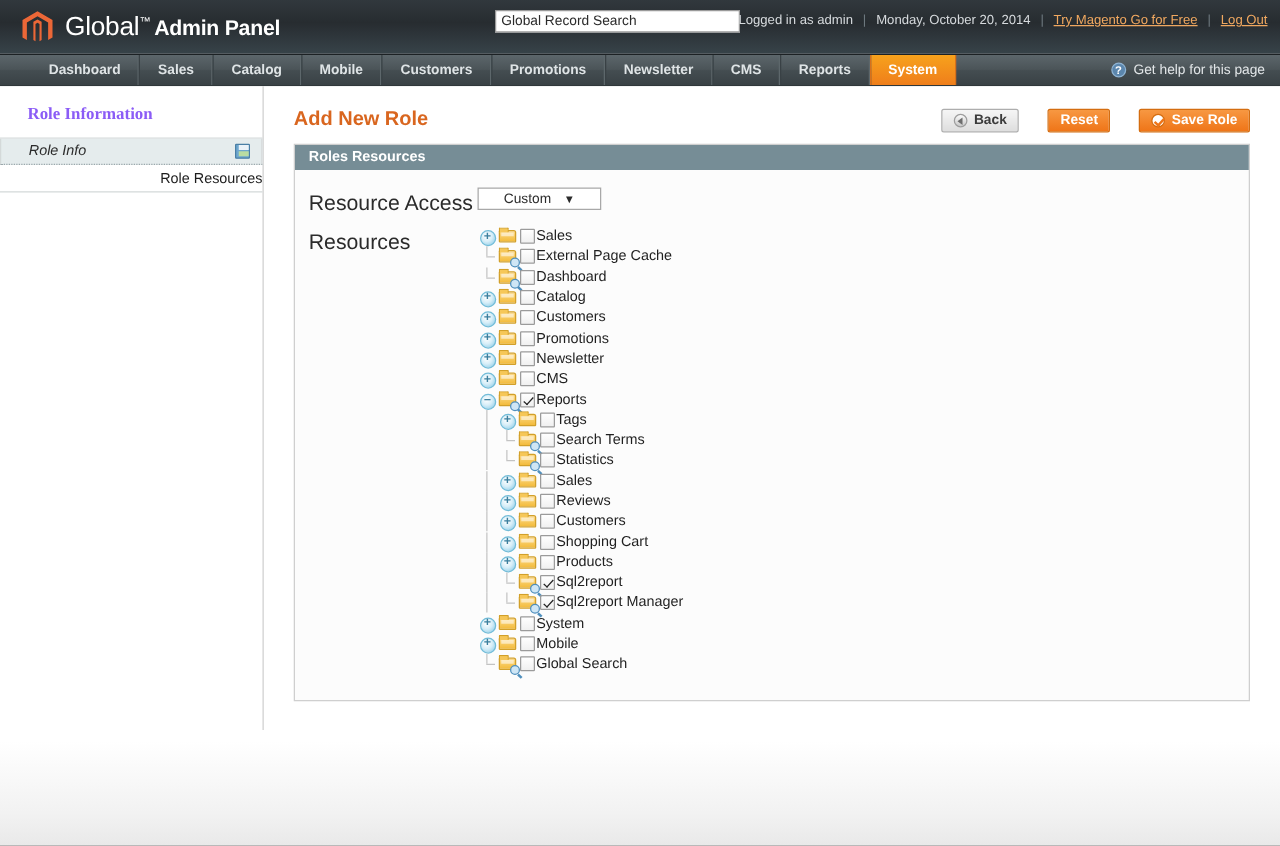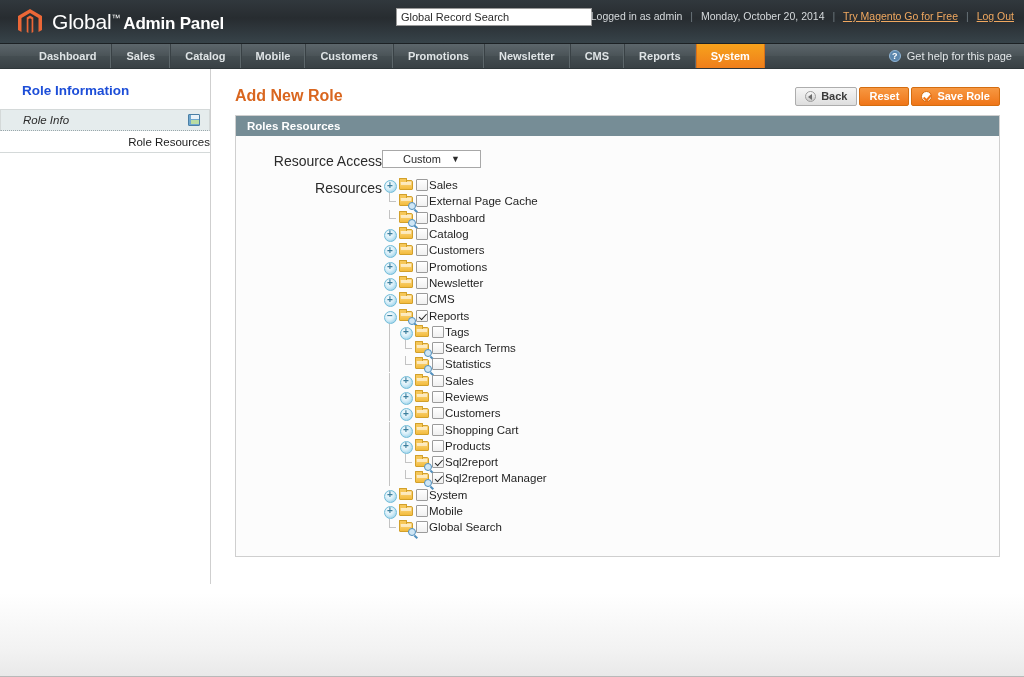--- a/index.html
+++ b/index.html
@@ -126,22 +126,23 @@
   
   .sidebar {
     width: 211px;
     flex: 0 0 211px;
     border-right: 1px solid #cfcfcf;
     padding: 14px 0 0 0;
   }
   .sidebar-title {
     font-size: 13.5px;
     font-weight: bold;
-    color: #1d4ed8;
+    color: #8b5cf6;
     padding: 0 0 11px 22px;
+    font-family: Liberation Serif, serif;
   }
   .side-list { border-top: 1px solid #d4d9d9; }
   .side-item {
     position: relative;
     height: 21px;
     display: flex;
     align-items: center;
     font-size: 11.5px;
     padding-left: 22px;
     cursor: pointer;
@@ -198,21 +199,21 @@
     display: flex;
     align-items: center;
     justify-content: space-between;
     height: 30px;
   }
   .page-title {
     font-size: 16px;
     font-weight: bold;
     color: #d9661f;
   }
-  .btn-row { display: flex; align-items: center; gap: 2px; }
+  .btn-row { display: flex; align-items: center; gap: 23px; }
   .btn {
     height: 19px;
     display: inline-flex;
     align-items: center;
     padding: 0 9px;
     font-size: 11px;
     font-weight: bold;
     border-radius: 2px;
     cursor: pointer;
     white-space: nowrap;
@@ -283,24 +284,23 @@
   }
   .field-row {
     display: flex;
     align-items: flex-start;
     padding-left: 11px;
     margin-bottom: 8px;
   }
   .field-label {
     width: 135px;
     flex: 0 0 135px;
-    font-size: 14px;
+    font-size: 17px;
     color: #2b2b2b;
     padding-top: 3px;
-    text-align: right;
   }
   .sel {
     height: 18px;
     border: 1px solid #a8a8a8;
     background: #ffffff;
     font-size: 11px;
     font-family: "Liberation Sans", sans-serif;
     display: inline-flex;
     align-items: center;
     padding: 0 20px;

